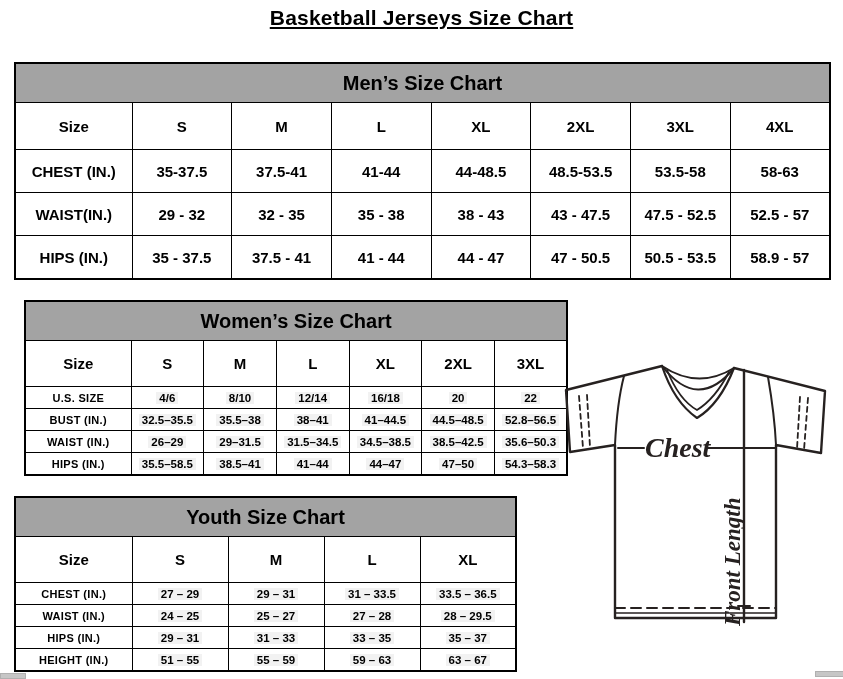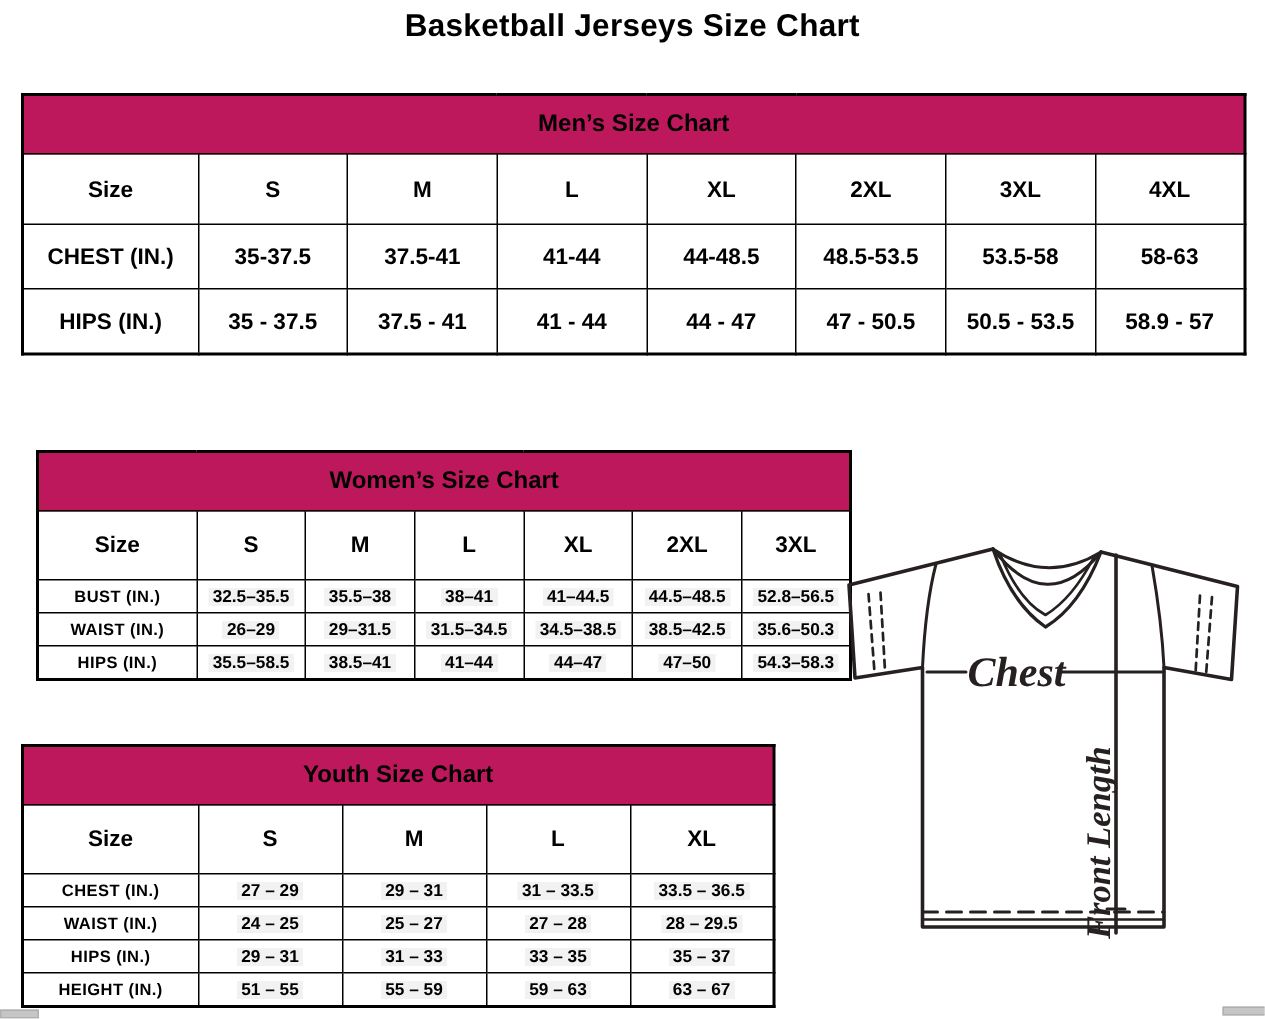--- a/index.html
+++ b/index.html
@@ -2,31 +2,31 @@
 <html><head>
 <meta charset="utf-8">
 <style>
   html,body{margin:0;padding:0;}
   body{
     width:843px;height:679px;position:relative;background:#ffffff;
     font-family:"Liberation Sans",sans-serif;color:#000;overflow:hidden;
   }
   .page-title{
     position:absolute;top:6px;left:0;width:843px;text-align:center;
-    font-size:21px;font-weight:bold;letter-spacing:.2px;
+    font-size:21px;font-weight:bold;letter-spacing:.2px;text-decoration:underline;
   }
   table.size-table{
     position:absolute;border-collapse:collapse;table-layout:fixed;
     border:2px solid #000;background:#fff;
   }
   .size-table th,.size-table td{
     border:1.5px solid #000;text-align:center;vertical-align:middle;padding:0;
   }
   .tbl-title th{
-    background:#be185d;font-size:16px;font-weight:bold;height:38px;
+    background:#a3a3a3;font-size:20px;font-weight:bold;height:38px;
   }
   .col-row th{font-size:15px;font-weight:bold;}
   .men-tbl .col-row th{height:46px;}
   .men-tbl .data-row th,.men-tbl .data-row td{font-size:15px;font-weight:bold;height:42px;}
   .sm-tbl .col-row th{height:45px;}
   .sm-tbl .data-row th{font-size:11px;font-weight:bold;height:21px;letter-spacing:.3px;}
   .sm-tbl .data-row td{font-size:11.5px;font-weight:bold;height:21px;}
   .hl{background:#f2f2f2;padding:0 3px;}
   #men-table{left:14px;top:62px;width:815px;}
   #women-table{left:24px;top:300px;width:542px;}
@@ -71,20 +71,30 @@
     <th>CHEST (IN.)</th>
     <td>35-37.5</td>
     <td>37.5-41</td>
     <td>41-44</td>
     <td>44-48.5</td>
     <td>48.5-53.5</td>
     <td>53.5-58</td>
     <td>58-63</td>
   </tr>
   <tr class="data-row">
+    <th>WAIST(IN.)</th>
+    <td>29 - 32</td>
+    <td>32 - 35</td>
+    <td>35 - 38</td>
+    <td>38 - 43</td>
+    <td>43 - 47.5</td>
+    <td>47.5 - 52.5</td>
+    <td>52.5 - 57</td>
+  </tr>
+  <tr class="data-row">
     <th>HIPS (IN.)</th>
     <td>35 - 37.5</td>
     <td>37.5 - 41</td>
     <td>41 - 44</td>
     <td>44 - 47</td>
     <td>47 - 50.5</td>
     <td>50.5 - 53.5</td>
     <td>58.9 - 57</td>
   </tr>
 </tbody>
@@ -107,20 +117,29 @@
   <tr class="col-row">
     <th>Size</th>
     <th>S</th>
     <th>M</th>
     <th>L</th>
     <th>XL</th>
     <th>2XL</th>
     <th>3XL</th>
   </tr>
   <tr class="data-row">
+    <th>U.S. SIZE</th>
+    <td><span class="hl">4/6</span></td>
+    <td><span class="hl">8/10</span></td>
+    <td><span class="hl">12/14</span></td>
+    <td><span class="hl">16/18</span></td>
+    <td><span class="hl">20</span></td>
+    <td><span class="hl">22</span></td>
+  </tr>
+  <tr class="data-row">
     <th>BUST (IN.)</th>
     <td><span class="hl">32.5–35.5</span></td>
     <td><span class="hl">35.5–38</span></td>
     <td><span class="hl">38–41</span></td>
     <td><span class="hl">41–44.5</span></td>
     <td><span class="hl">44.5–48.5</span></td>
     <td><span class="hl">52.8–56.5</span></td>
   </tr>
   <tr class="data-row">
     <th>WAIST (IN.)</th>

